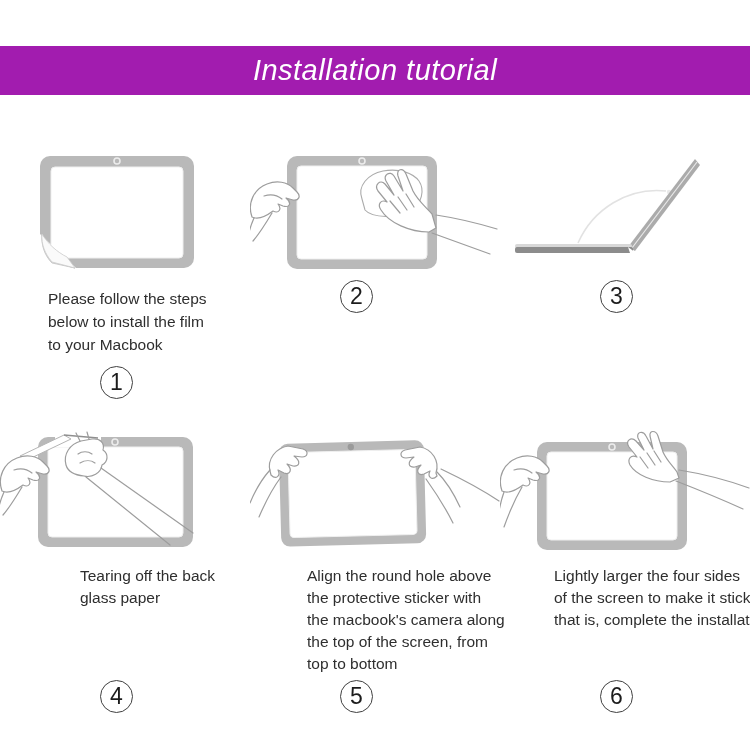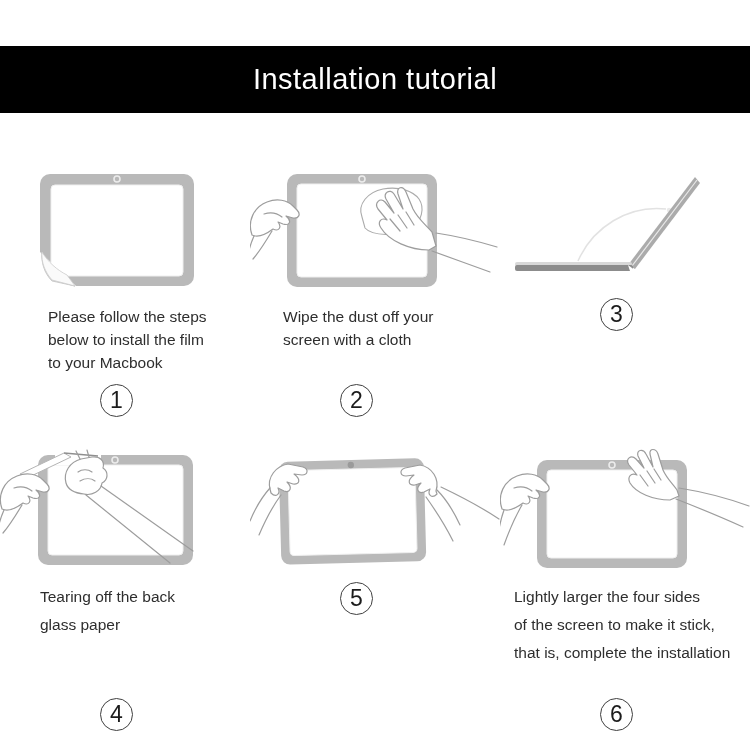--- a/index.html
+++ b/index.html
@@ -1,39 +1,39 @@
 <!DOCTYPE html>
 <html><head>
 <meta charset="utf-8">
 <style>
   html,body{margin:0;padding:0;}
   body{
     width:750px;height:750px;background:#ffffff;overflow:hidden;
     font-family:"Liberation Sans", sans-serif;
   }
   .banner{
-    margin-top:46px;height:67px;background:#000000;
-    display:flex;align-items:center;justify-content:center;
+    margin-top:46px;height:49px;background:#a21caf;
+    display:flex;align-items:center;justify-content:center;font-style:italic;
   }
   .banner-title{
     color:#ffffff;font-size:29px;letter-spacing:0.5px;
   }
   .row{display:flex;}
   .row1{margin-top:44px;}
   .row2{margin-top:27px;}
   .cell{width:250px;display:flex;flex-direction:column;}
   .fig{position:relative;}
   .row1 .fig{height:138px;}
   .row2 .fig{height:132px;}
   .fig svg{display:block;}
   .cap{
     white-space:pre;color:#2e2e2e;font-size:15.5px;
   }
   .cap-r1{height:76px;padding-top:10px;line-height:23px;}
-  .cap-r2{height:112px;padding-top:4px;line-height:28px;}
+  .cap-r2{height:112px;padding-top:4px;line-height:22px;margin-left:40px;}
   .numwrap{height:36px;padding-top:3px;}
   .num{
     display:inline-flex;width:31px;height:31px;border:1.6px solid #404040;
     border-radius:50%;align-items:center;justify-content:center;
     font-size:23px;color:#1c1c1c;
   }
   .hand{fill:#ffffff;stroke:#9d9d9d;stroke-width:1.2;stroke-linejoin:round;stroke-linecap:round;}
   .hline{fill:none;stroke:#9d9d9d;stroke-width:1.2;stroke-linecap:round;}
 </style>
 </head>
@@ -78,22 +78,20 @@
 
         <path d="M112 60 C 107 47 118 35 133 32 C 149 29 163 34 169 42 C 175 51 172 64 161 72 C 148 80 122 79 115 71 Z" fill="#ffffff" stroke="#ababab" stroke-width="1.1"></path>
 
         <path class="hand" d="M179 93 C 160 93 139 84 131 71 C 127 65 131 60 137 63 L 128 52 C 124 46 130 40 135 45 L 144 56 L 136 42 C 133 36 140 31 144 37 L 153 52 L 148 37 C 146 30 153 28 156 35 L 163 52 C 168 62 176 68 182 75 L 186 89 Z"></path>
         <path class="hline" d="M140 62 L 150 74 M148 58 L 157 71 M156 55 L 164 68"></path>
 
         <path class="hline" d="M186 76 C 206 79 227 84 247 90"></path>
         <path class="hline" d="M182 94 C 201 101 221 108 240 115"></path>
       </svg>
     </div>
-    <div class="cap cap-r1" style="padding-left:33px">Wipe the dust off your
-screen with a cloth</div>
     <div class="numwrap" style="padding-left:90px">
       <span class="num">2</span>
     </div>
   </div>
 
   <div class="cell">
     <div class="fig">
       <svg width="250" height="138" viewBox="0 0 250 138">
 
         <path d="M78 104 C 93 70 128 48 166 52" fill="none" stroke="#e2e2e2" stroke-width="1.5"></path>
@@ -157,20 +155,25 @@
         <path class="hand" d="M20 42 C 17 30 26 19 38 17 L 53 20 C 59 22 58 28 52 28 L 44 27 C 51 32 50 38 43 37 L 37 35 C 43 41 40 46 34 44 L 28 41 C 31 47 26 51 21 46 Z"></path>
         <path class="hline" d="M20 41 C 11 51 5 62 0 74"></path>
         <path class="hline" d="M31 48 C 22 60 15 74 9 88"></path>
 
         <path class="hand" d="M186 44 C 190 32 182 20 170 18 L 155 21 C 149 23 150 29 156 29 L 164 28 C 157 33 158 39 165 38 L 171 36 C 165 42 168 47 174 45 L 180 42 C 177 48 182 52 187 47 Z"></path>
         <path class="hline" d="M187 43 C 197 53 204 65 210 78"></path>
         <path class="hline" d="M176 50 C 186 64 195 78 203 94"></path>
         <path class="hline" d="M191 40 C 212 50 231 60 249 72"></path>
       </svg>
     </div>
+    <div class="cap cap-r2" style="padding-left:17px">Align the round hole above
+the protective sticker with
+the macbook's camera along
+the top of the screen, from
+top to bottom</div>
     <div class="numwrap" style="padding-left:90px">
       <span class="num">5</span>
     </div>
   </div>
 
   <div class="cell">
     <div class="fig">
       <svg width="250" height="132" viewBox="0 0 250 132">
         <rect x="37" y="13" width="150" height="108" rx="10" fill="#b9b9b9"></rect>
         <rect x="47" y="23" width="130" height="88" rx="4" fill="#ffffff" stroke="#efefef"></rect>

